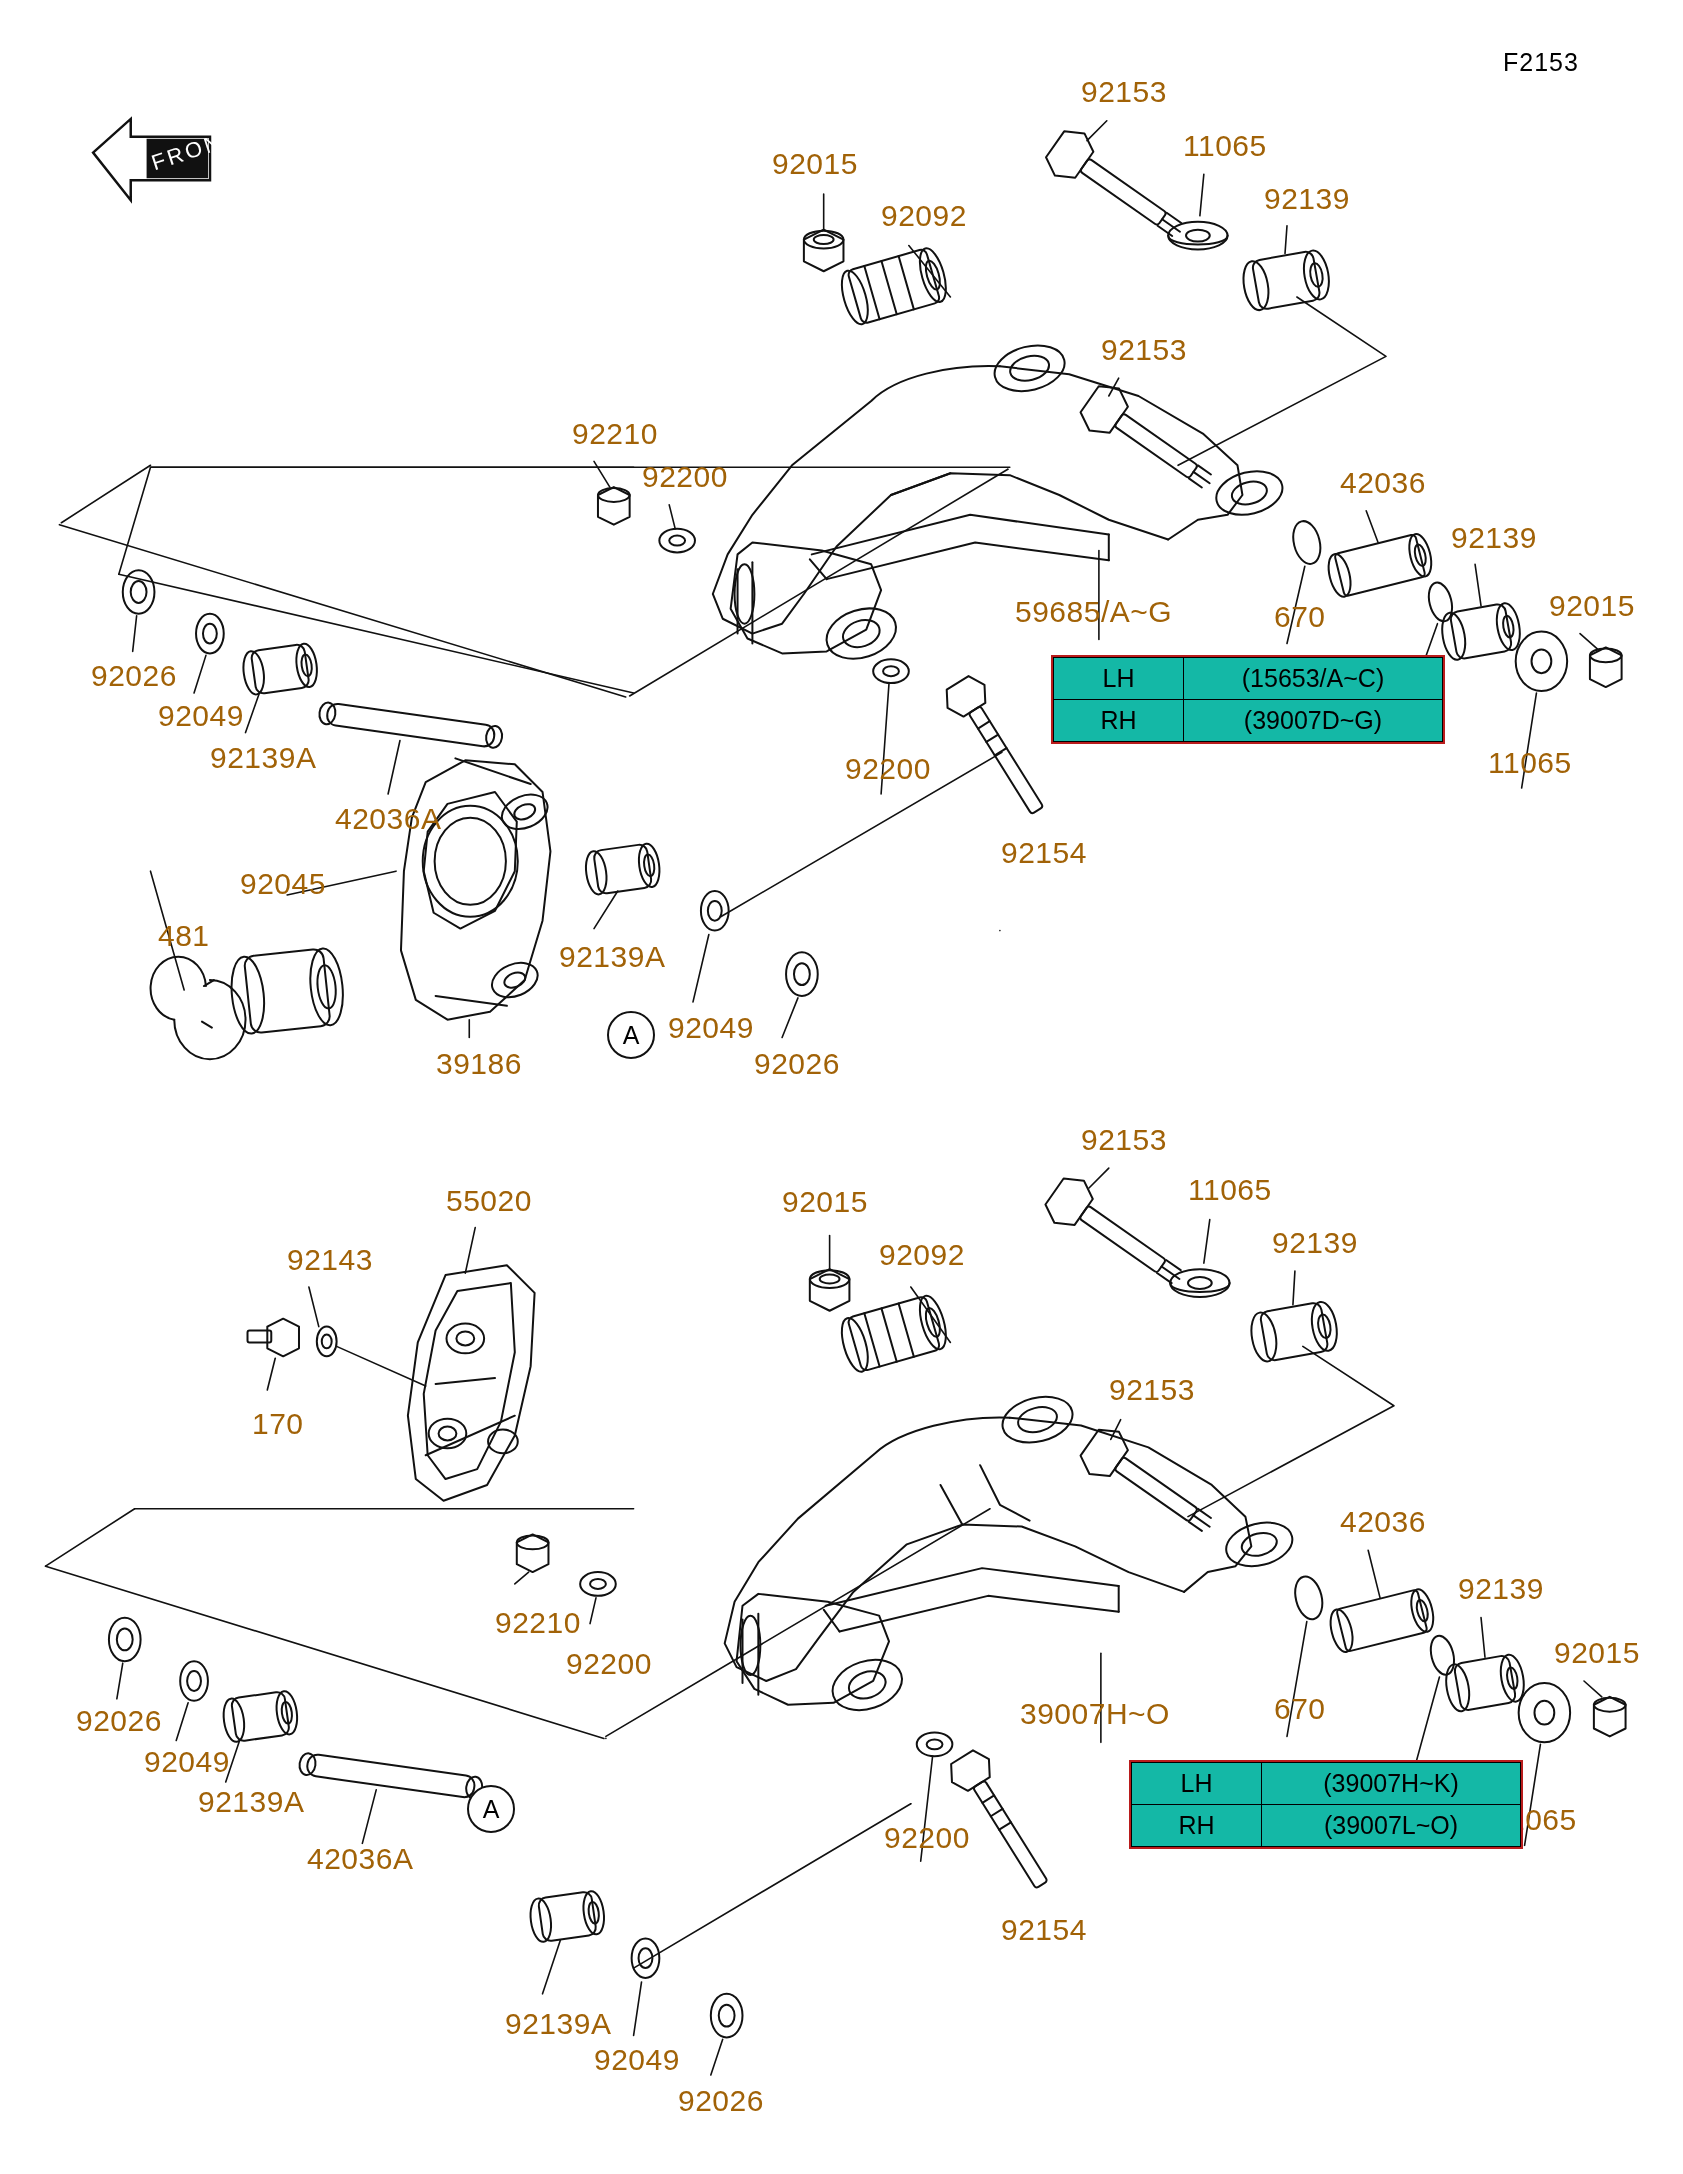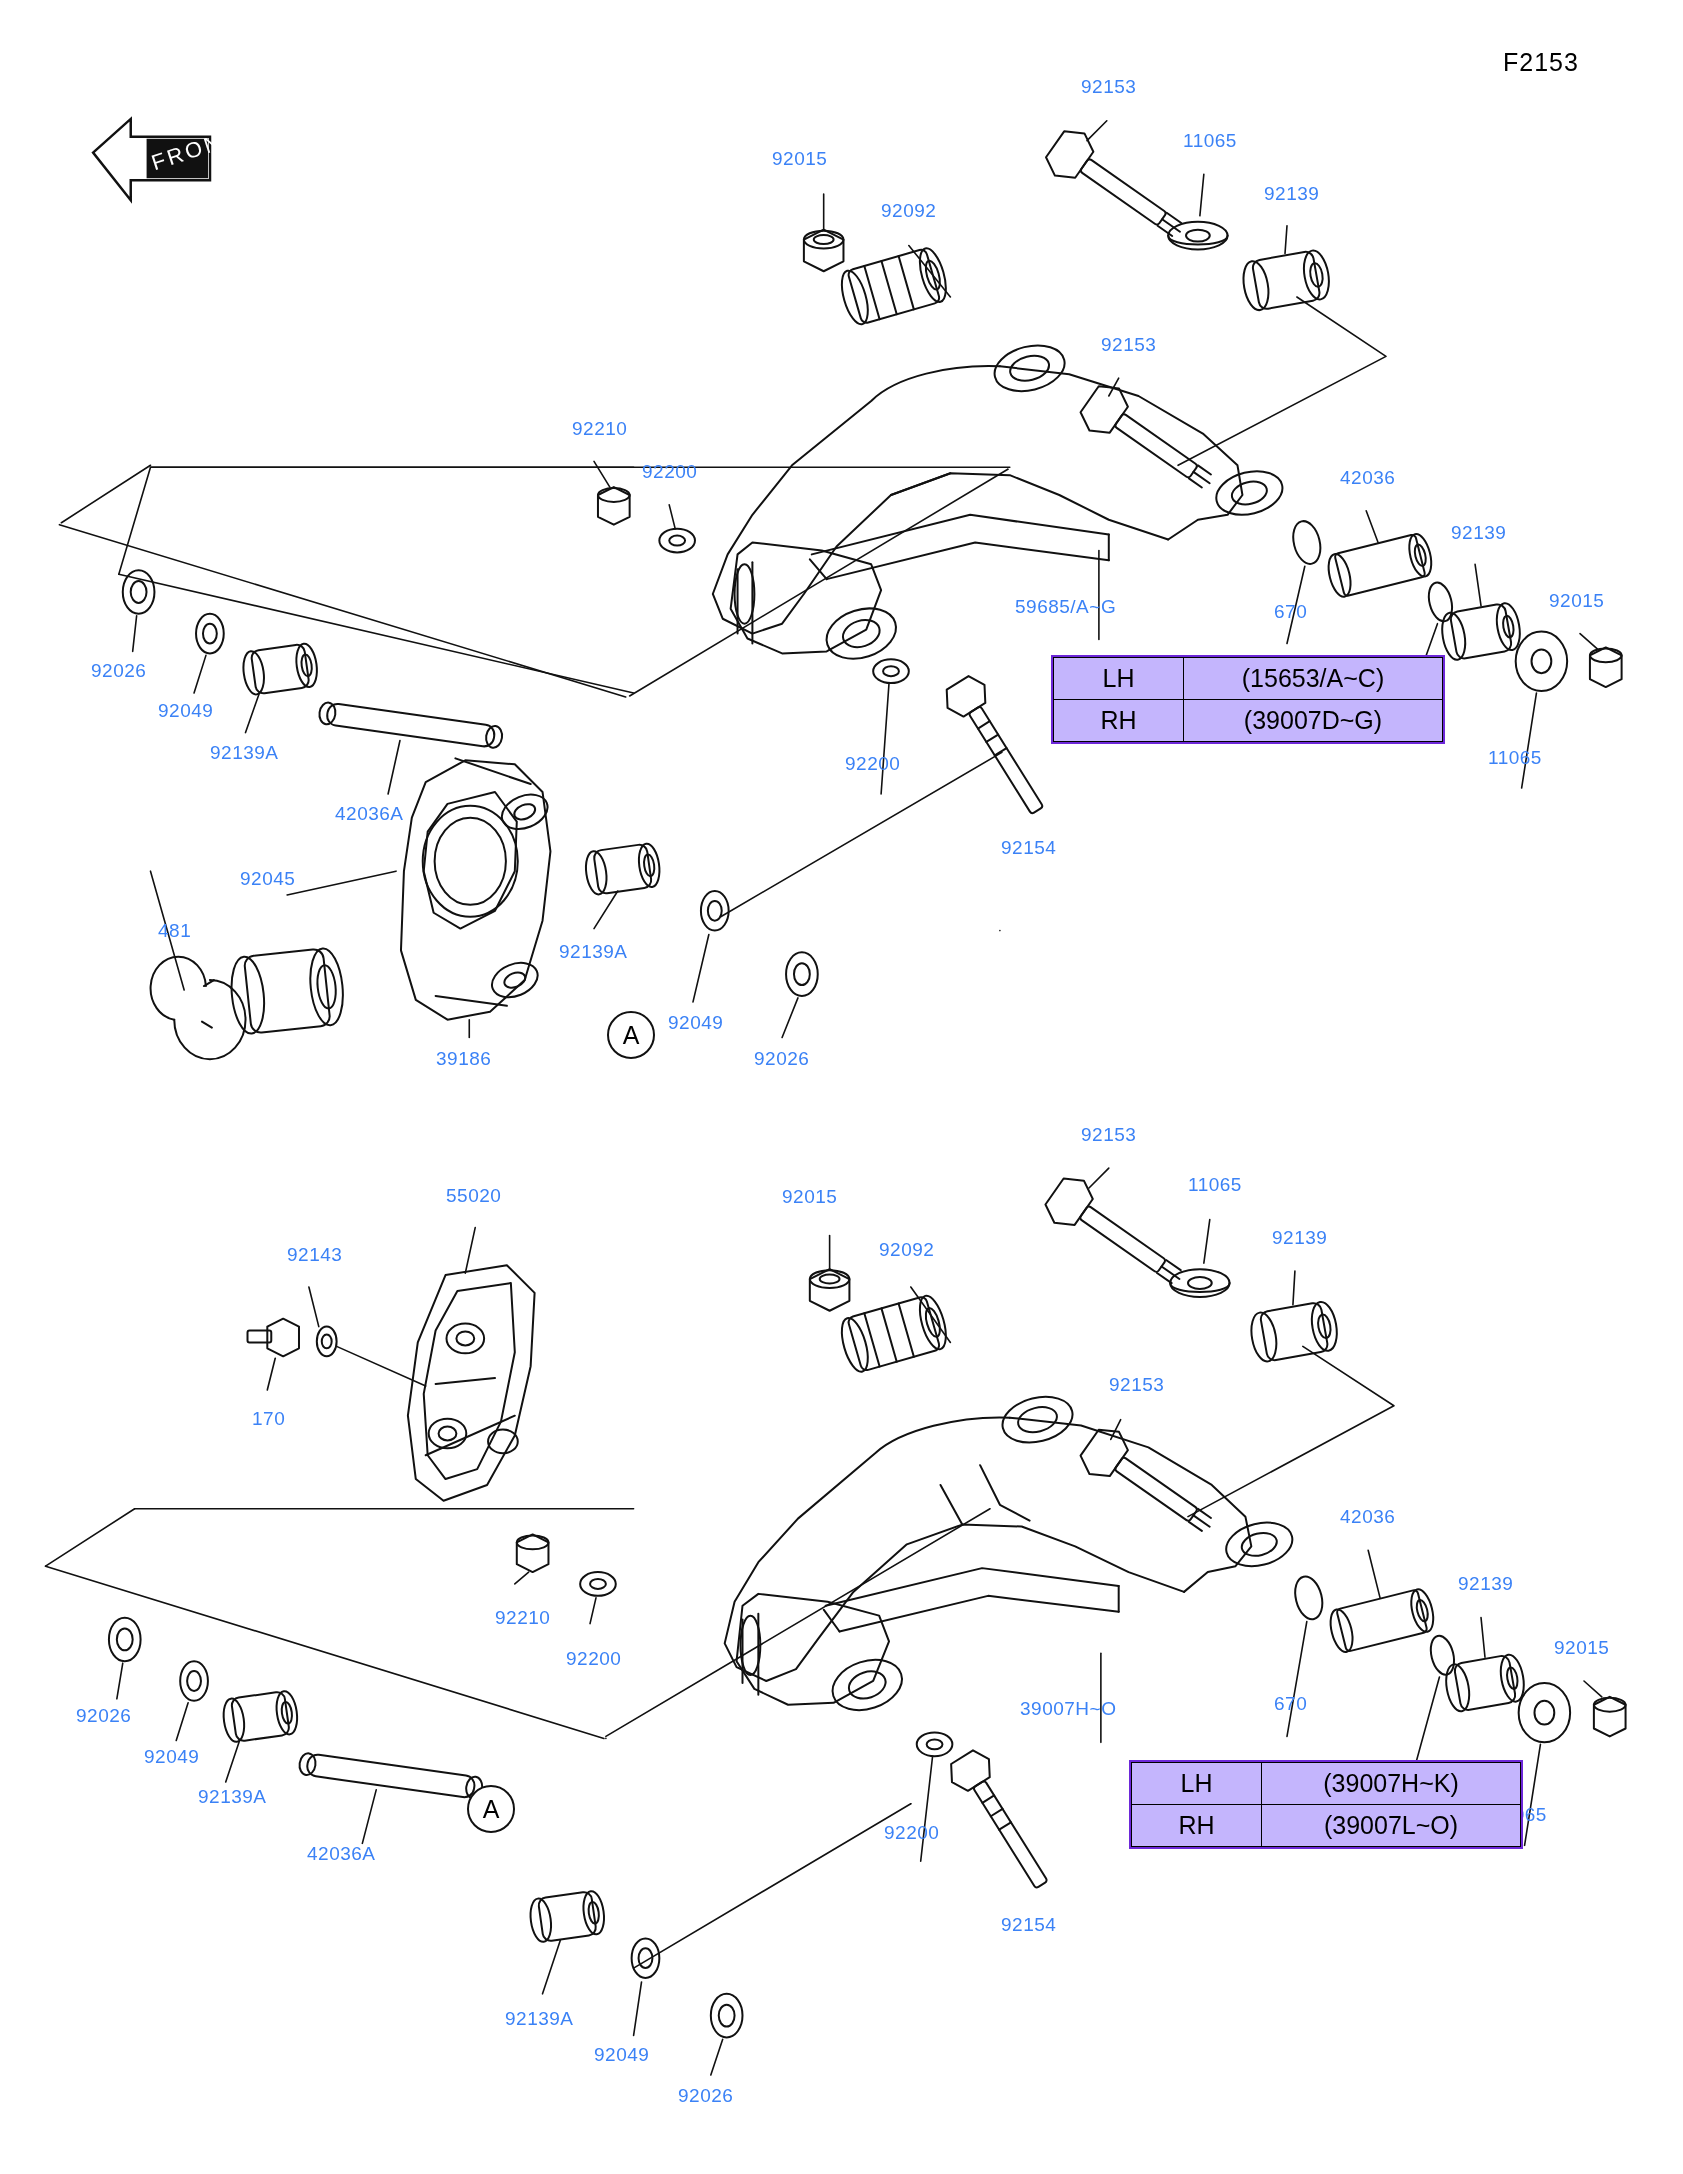--- a/index.html
+++ b/index.html
@@ -16,46 +16,46 @@
     overflow: hidden;
   }
   #sheet {
     position: absolute;
     left: 0; top: 0;
     width: 1607px;
     height: 2174px;
   }
   .lbl {
     position: absolute;
-    font-size: 19px;
+    font-size: 30px;
     letter-spacing: 0.5px;
-    color: #3b82f6;
+    color: #a16207;
     white-space: nowrap;
     line-height: 1;
   }
   .sheet-code {
     position: absolute;
     font-size: 25px;
     letter-spacing: 1px;
   }
   
   .front-badge {
     position: absolute;
     left: 87px;
     top: 109px;
     width: 139px;
     height: 109px;
   }
   .front-badge svg { display: block; }
   
   .vtable {
     position: absolute;
-    border: 2px solid #6d28d9;
+    border: 2px solid #b91c1c;
     border-collapse: collapse;
-    background: #c4b5fd;
+    background: #14b8a6;
   }
   .vtable table {
     border-collapse: collapse;
   }
   .vtable td {
     border: 1.5px solid #000;
     font-size: 25px;
     font-family: "Liberation Sans", sans-serif;
     text-align: center;
     padding: 6px 10px;

